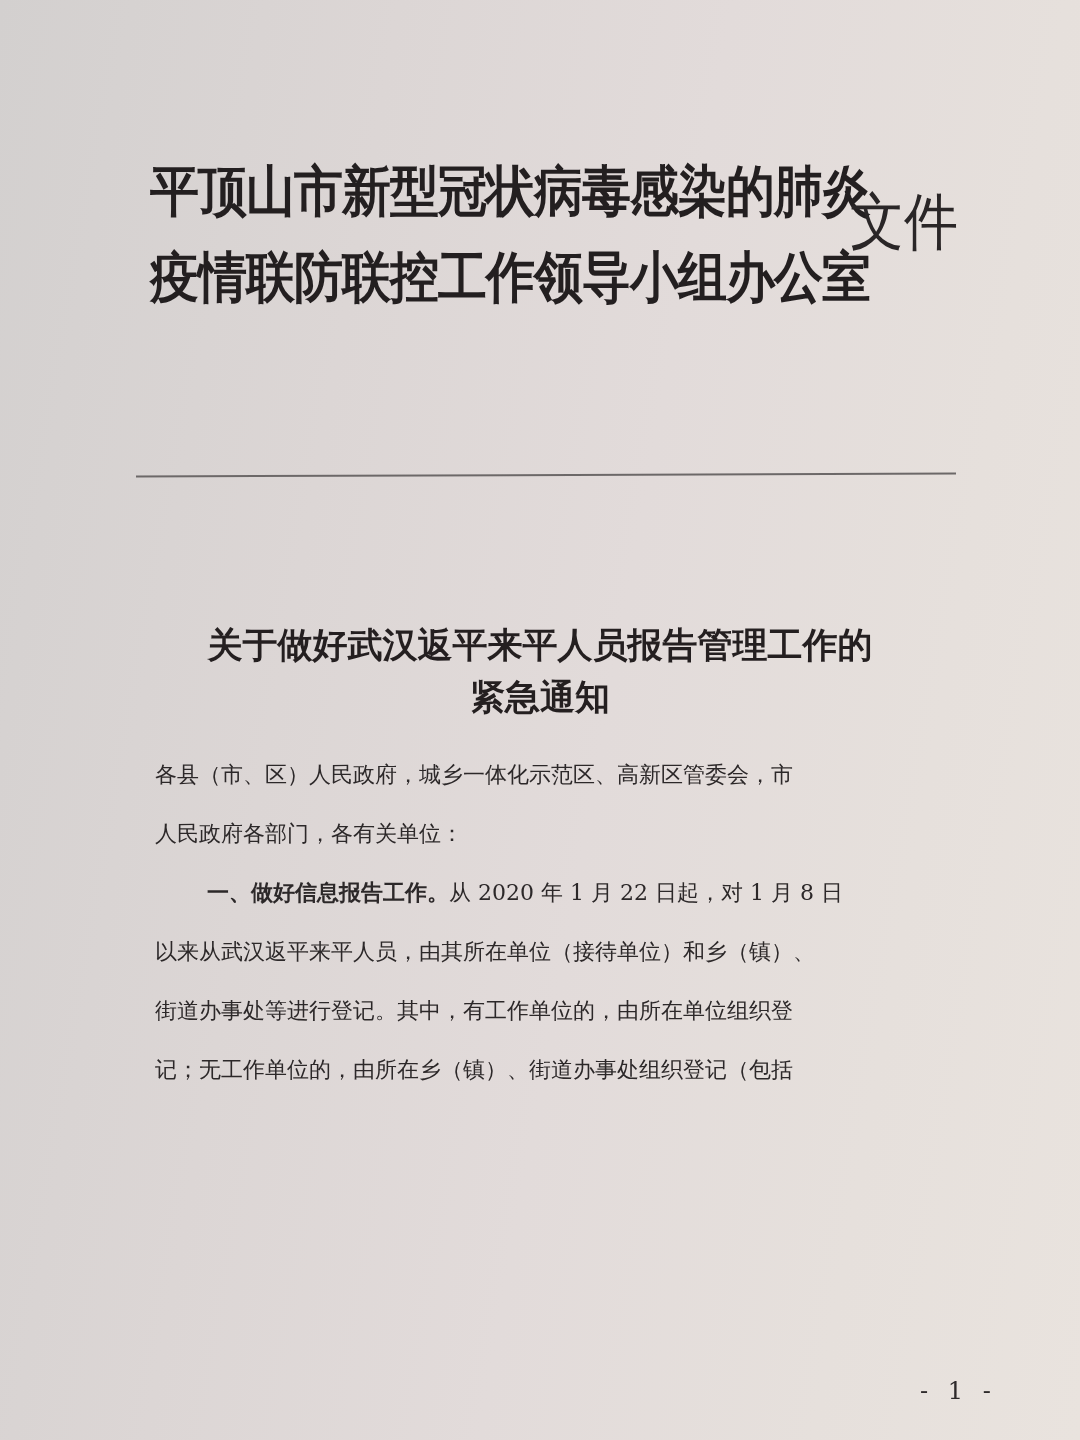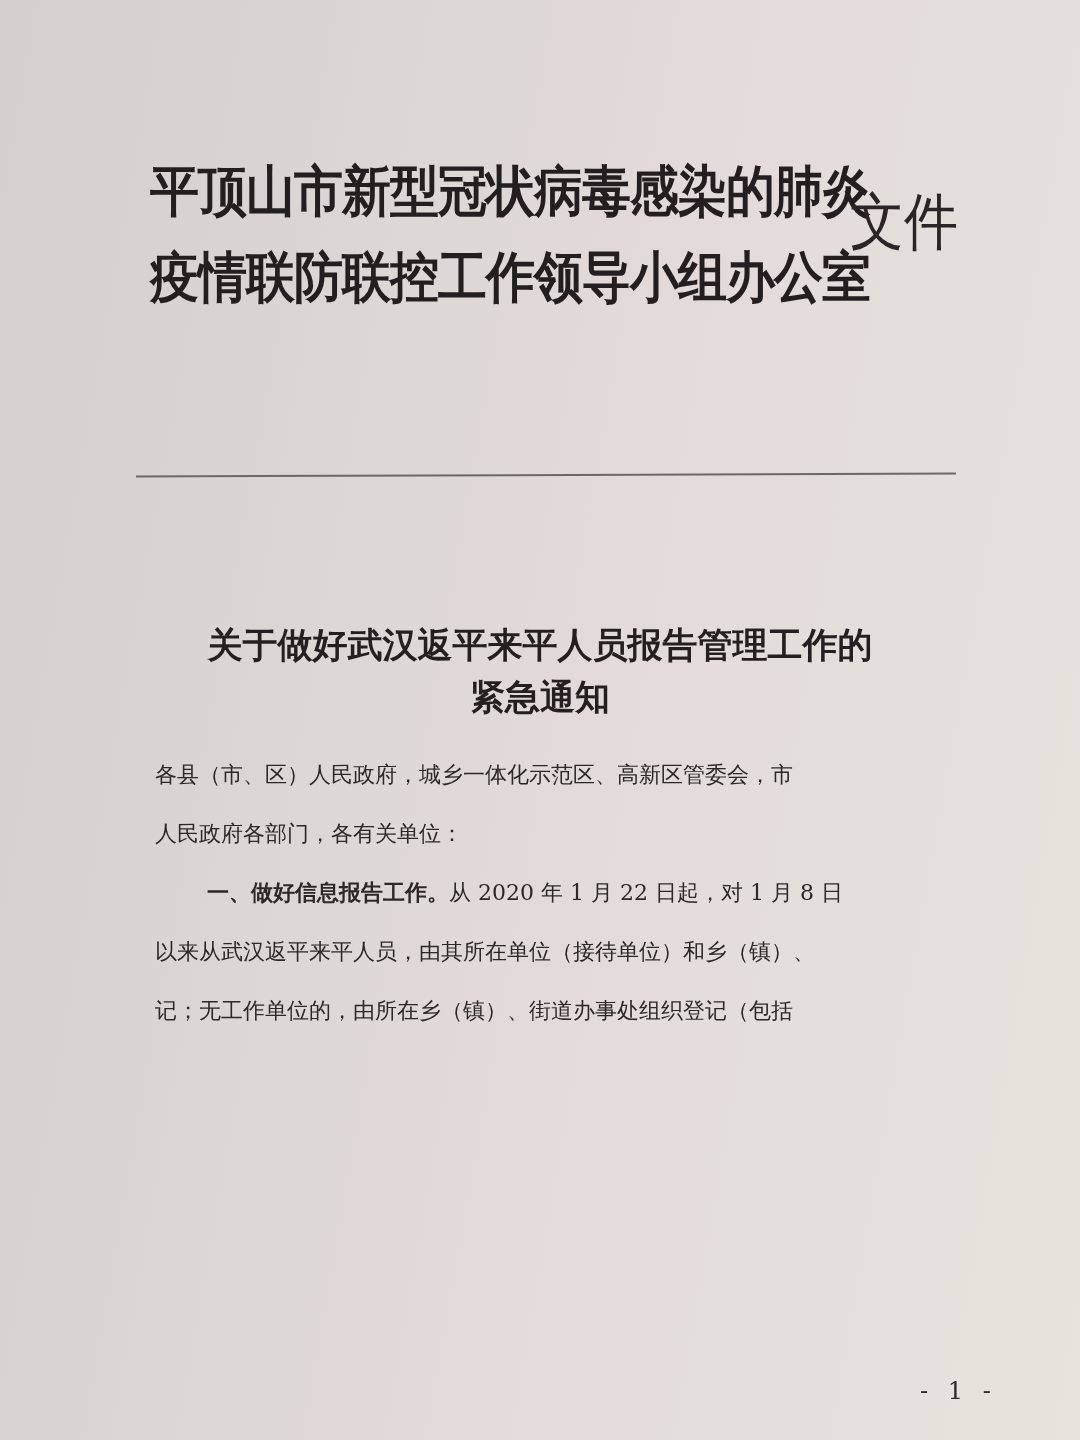--- a/index.html
+++ b/index.html
@@ -137,19 +137,20 @@
   </div>
 
   <div class="body-text">
     <div class="para">
       <span class="line">各县（市、区）人民政府，城乡一体化示范区、高新区管委会，市</span>
       <span class="line">人民政府各部门，各有关单位：</span>
     </div>
     <div class="para">
       <span class="line indent"><span class="strong-lead">一、做好信息报告工作。</span><span>从 2020 年 1 月 22 日起，对 1 月 8 日</span></span>
       <span class="line">以来从武汉返平来平人员，由其所在单位（接待单位）和乡（镇）、</span>
+      <span class="line">街道办事处等进行登记。其中，有工作单位的，由所在单位组织登</span>
       <span class="line">记；无工作单位的，由所在乡（镇）、街道办事处组织登记（包括</span>
     </div>
   </div>
 
   <div class="page-number">- 1 -</div>
 
 </div>
 
 </body></html>

